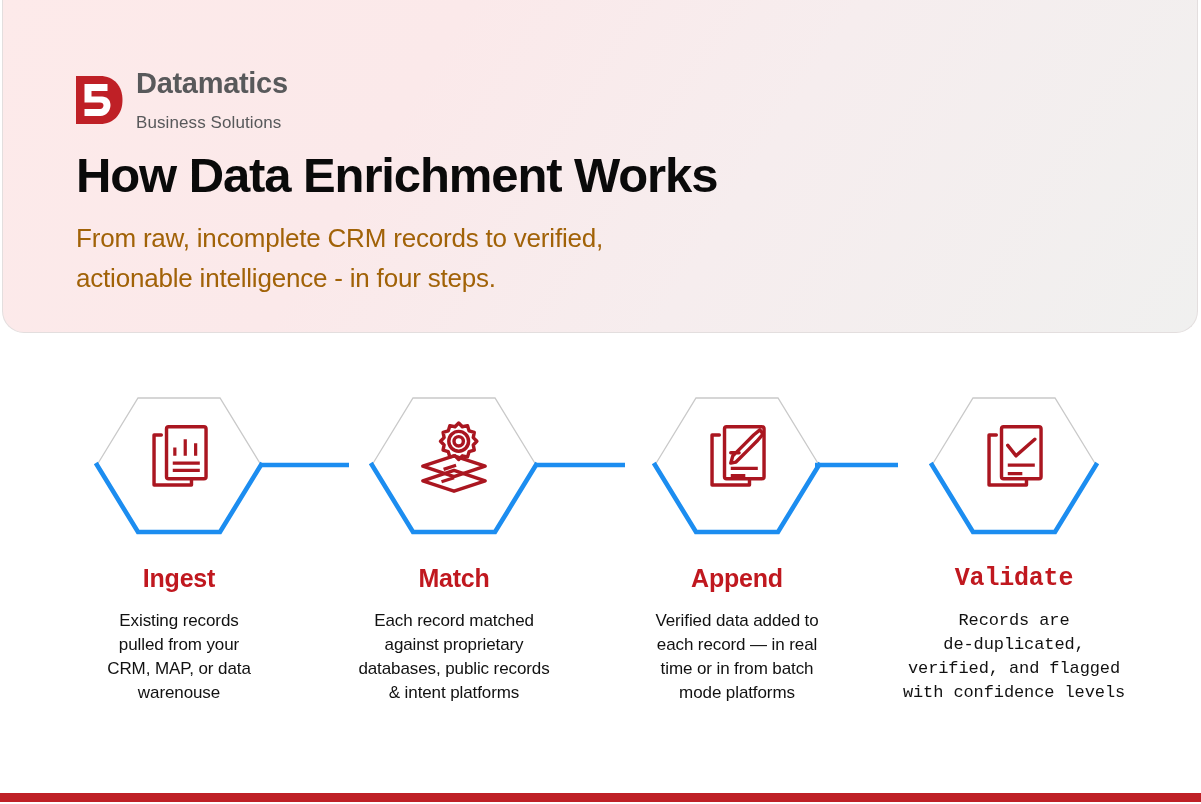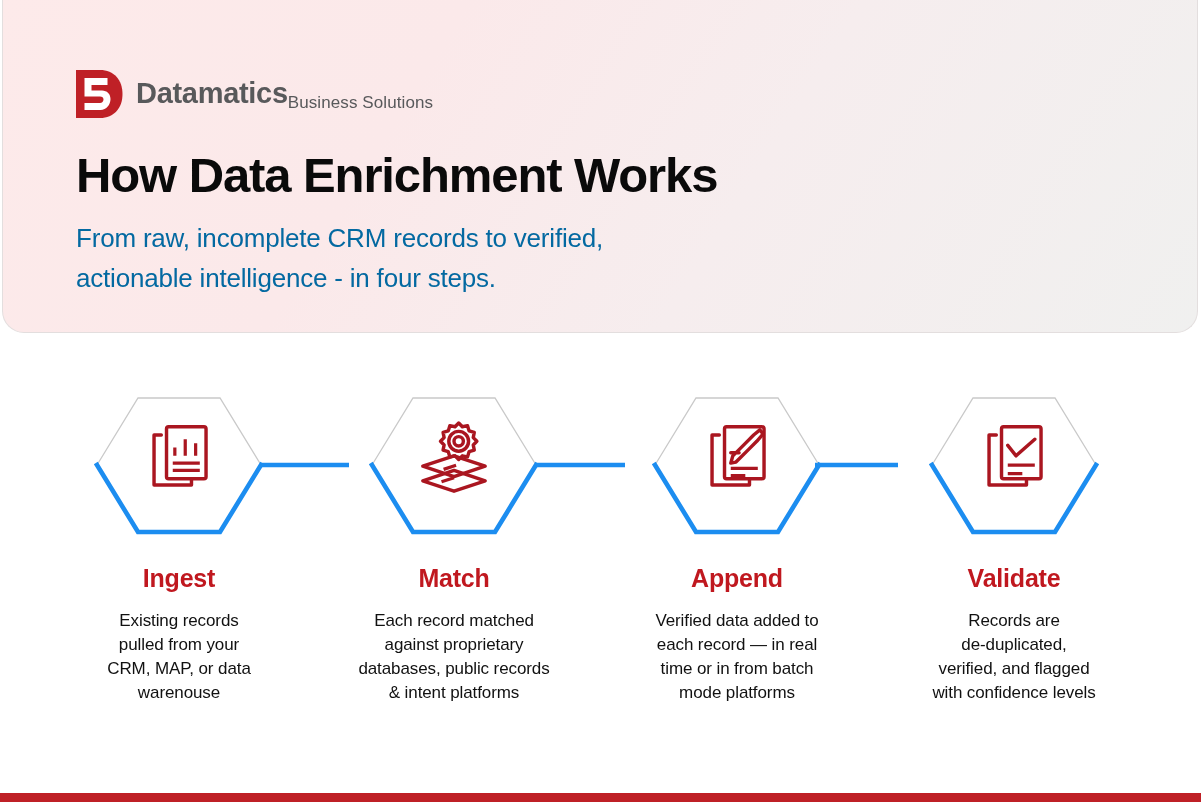--- a/index.html
+++ b/index.html
@@ -39,21 +39,21 @@
     align-items: center;
     gap: 12px;
   }
   .logo-mark {
     width: 50px;
     height: 52px;
     display: block;
   }
   .logo-words {
     display: flex;
-    flex-direction: row;
+    flex-direction: column;
     justify-content: center;
     line-height: 1;
   }
   .logo-name {
     font-size: 29px;
     font-weight: bold;
     color: #58595b;
     letter-spacing: -0.3px;
     line-height: 1.05;
   }
@@ -74,21 +74,21 @@
     font-weight: bold;
     color: #0a0a0a;
     letter-spacing: -1.1px;
     white-space: nowrap;
   }
   .page-subtitle {
     position: absolute;
     left: 76px;
     top: 219px;
     font-size: 26px;
-    color: #0369a1;
+    color: #a16207;
     line-height: 1.52;
     letter-spacing: -0.2px;
   }
   .page-subtitle span { display: block; }
 
   
   .steps {
     position: absolute;
     left: 12px;
     top: 380px;
@@ -105,21 +105,21 @@
   }
   .step {
     position: absolute;
     top: 0;
     width: 290px;
     text-align: center;
   }
   .step-1 { left: 22px; }
   .step-2 { left: 297px; }
   .step-3 { left: 580px; }
-  .step-4 { left: 857px; }
+  .step-4 { left: 857px; font-family: Liberation Mono, monospace; }
 
   .hex-wrap {
     position: relative;
     width: 290px;
     height: 160px;
   }
   .hex-svg {
     position: absolute;
     left: 0;
     top: 0;

